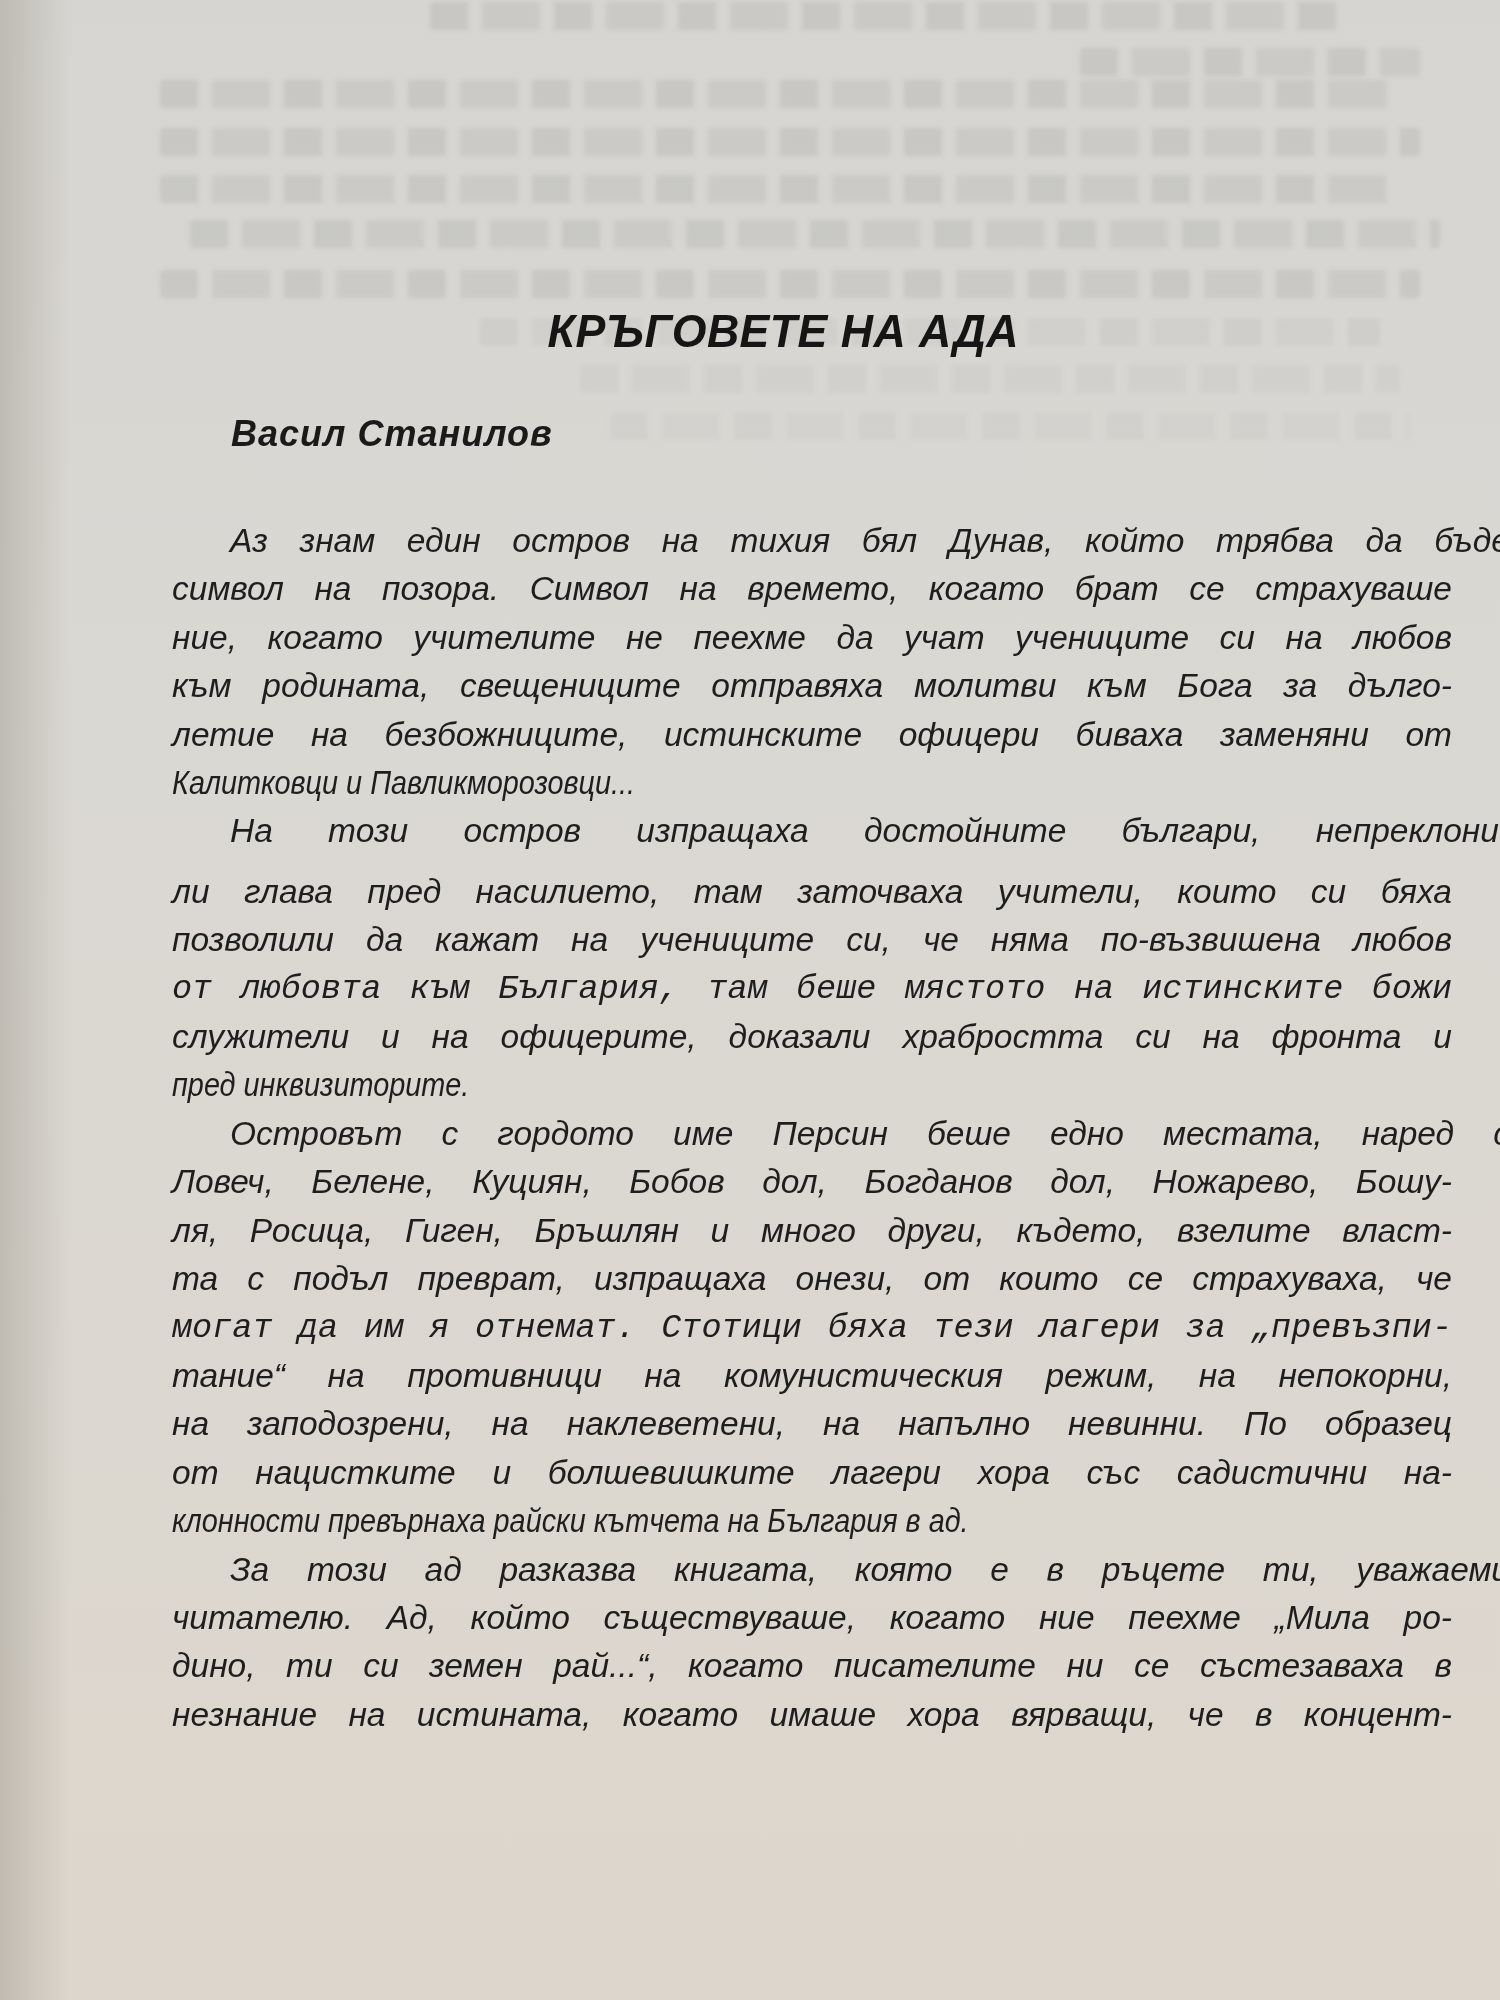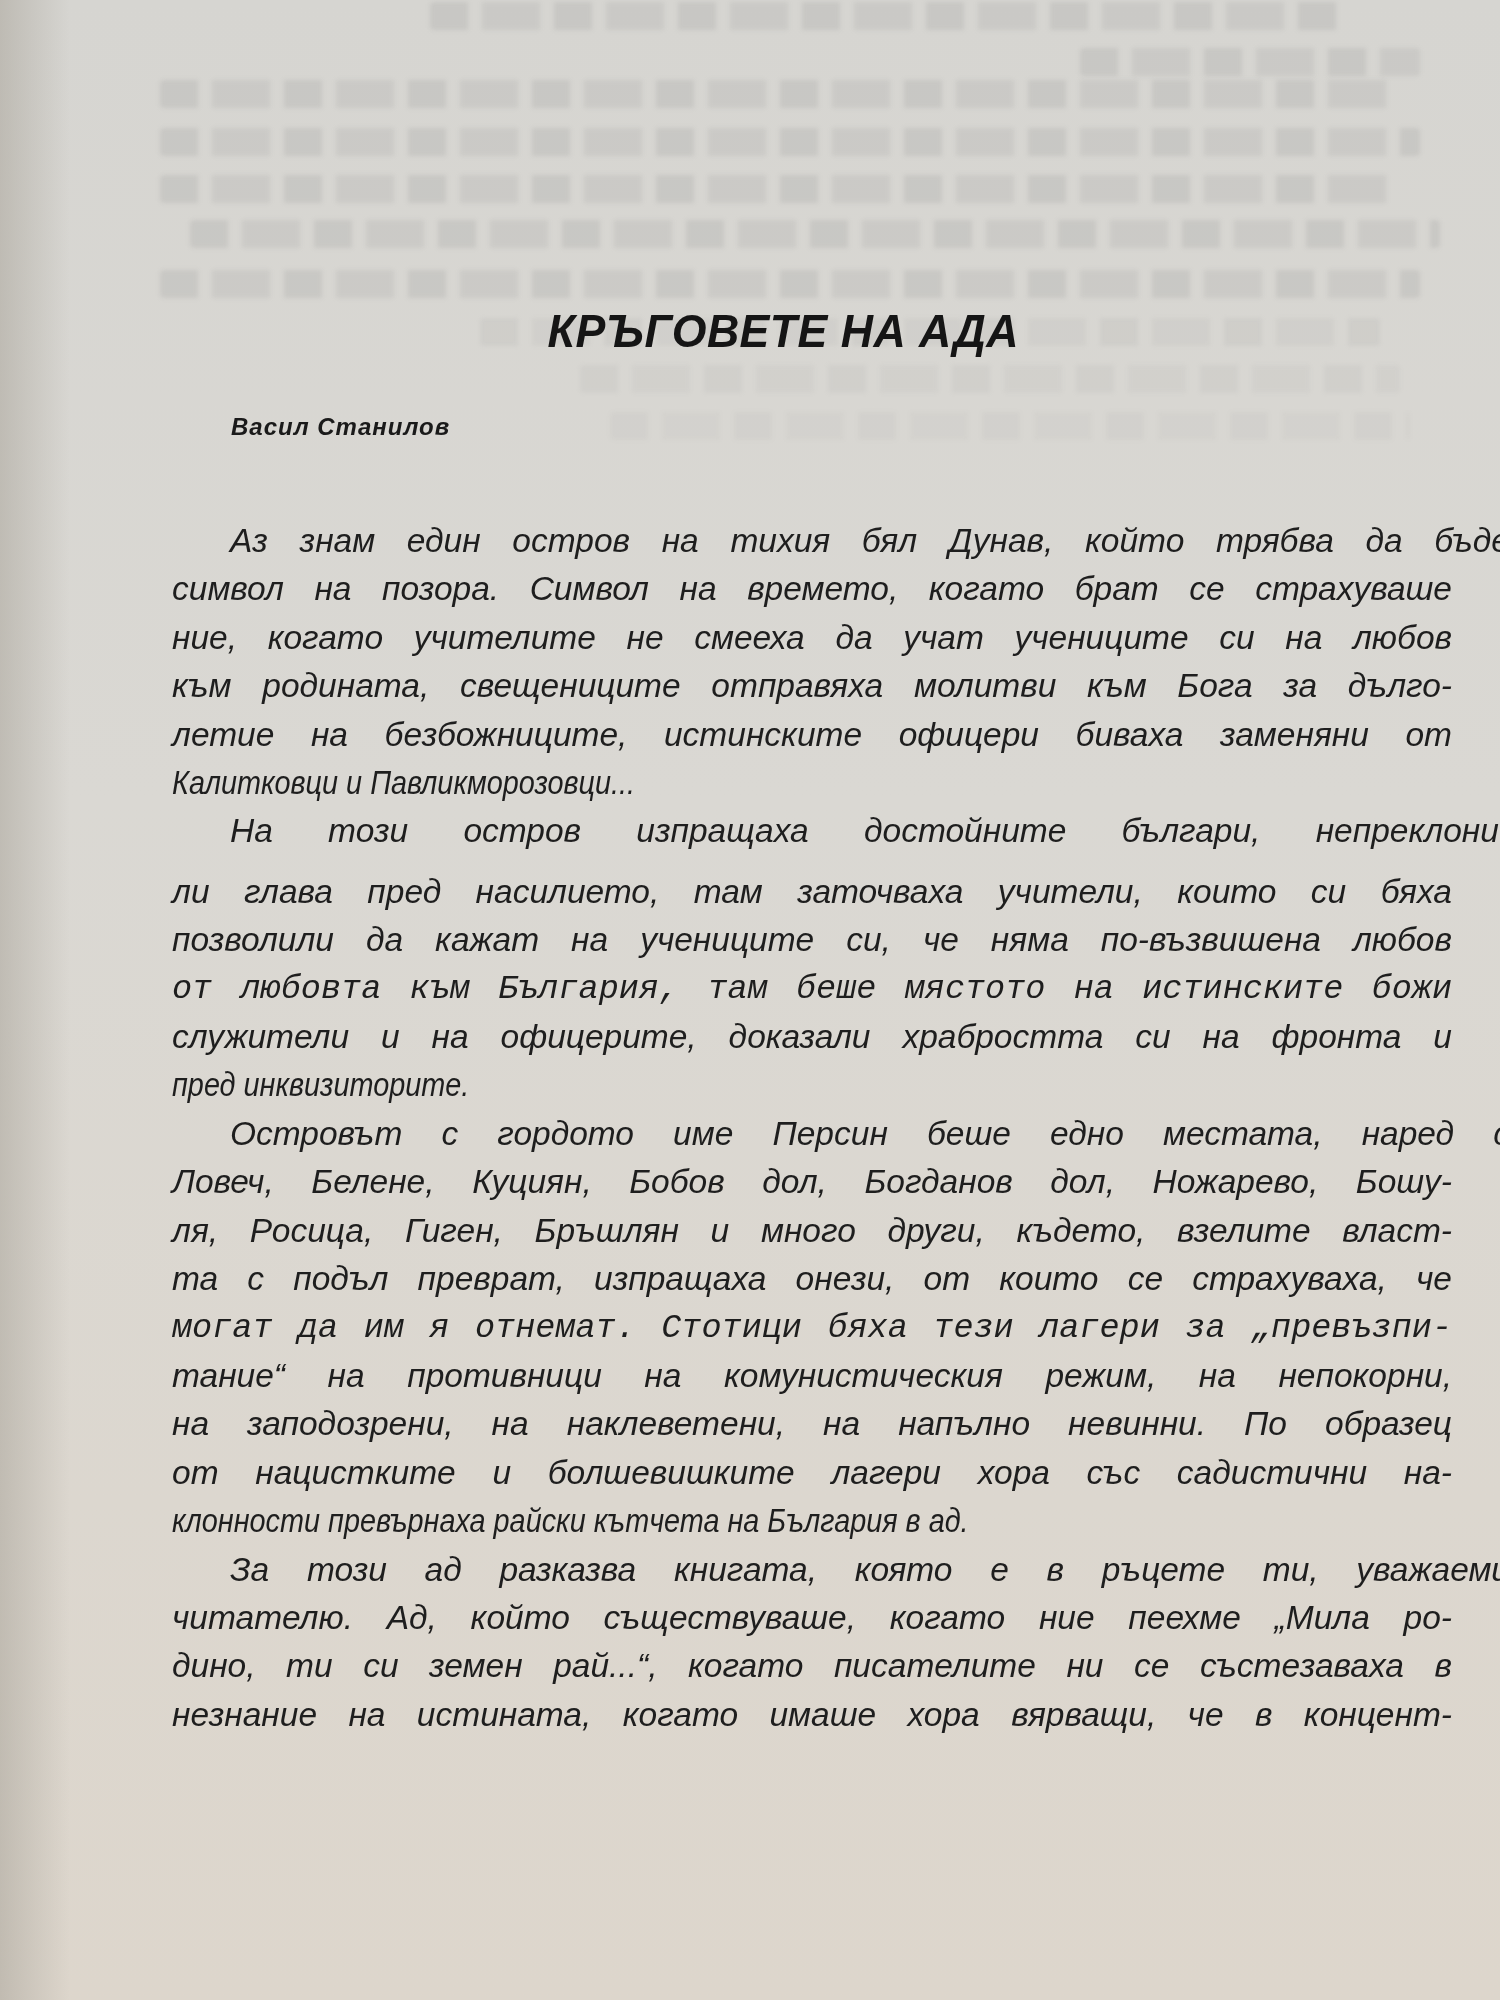--- a/index.html
+++ b/index.html
@@ -53,21 +53,21 @@
       transform: scaleX(0.95);
       color: #151515;
     }
     .author {
       position: absolute;
       top: 413px;
       left: 231px;
       margin: 0;
       font-weight: bold;
       font-style: italic;
-      font-size: 24px;
+      font-size: 36px;
       letter-spacing: 1px;
       color: #1a1a1a;
     }
     .body-text {
       position: absolute;
       top: 517px;
       left: 172px;
       width: 1280px;
       font-style: italic;
       font-size: 33.5px;
@@ -106,21 +106,21 @@
   <div class="bleed-line" style="top:412px;left:450px;width:800px;opacity:0.4;"></div>
 </div>
 
 <h1 class="title">КРЪГОВЕТЕ НА АДА</h1>
 
 <h2 class="author">Васил Станилов</h2>
 
 <div class="body-text" id="body-text">
     <span class="line indent" style="display: block; text-align: justify; text-align-last: justify; width: 1280px;">Аз знам един остров на тихия бял Дунав, който трябва да бъде</span>
     <span class="line" style="display: block; text-align: justify; text-align-last: justify; width: 1280px;">символ на позора. Символ на времето, когато брат се страхуваше</span>
-    <span class="line" style="display: block; text-align: justify; text-align-last: justify; width: 1280px;">ние, когато учителите не смееха да учат учениците си на любов</span>
+    <span class="line" style="display: block; text-align: justify; text-align-last: justify; width: 1280px;">ние, когато учителите не пеехме да учат учениците си на любов</span>
     <span class="line" style="display: block; text-align: justify; text-align-last: justify; width: 1280px;">към родината, свещениците отправяха молитви към Бога за дълго-</span>
     <span class="line" style="display: block; text-align: justify; text-align-last: justify; width: 1280px;">летие на безбожниците, истинските офицери биваха заменяни от</span>
     <span class="line last" style="display: block; text-align: left; text-align-last: left; transform: scaleX(0.86);">Калитковци и Павликморозовци...</span>
     <span class="line indent" style="display: block; text-align: justify; text-align-last: justify; width: 1280px;">На този остров изпращаха достойните българи,  непреклони-</span>
     <span class="line" style="display: block; text-align: justify; text-align-last: justify; width: 1280px; margin-top: 12px;">ли глава пред насилието, там заточваха учители, които си бяха</span>
     <span class="line" style="display: block; text-align: justify; text-align-last: justify; width: 1280px;">позволили да кажат на учениците си, че няма по-възвишена любов</span>
     <span class="line" style="display: block; text-align: justify; text-align-last: justify; width: 1280px; font-family: Liberation Mono, monospace;">от любовта към България, там беше мястото на истинските божи</span>
     <span class="line" style="display: block; text-align: justify; text-align-last: justify; width: 1280px;">служители и на офицерите, доказали храбростта си на фронта и</span>
     <span class="line last" style="display: block; text-align: left; text-align-last: left; transform: scaleX(0.86);">пред  инквизиторите.</span>
     <span class="line indent" style="display: block; text-align: justify; text-align-last: justify; width: 1280px;">Островът с гордото име Персин  беше едно местата, наред с</span>

